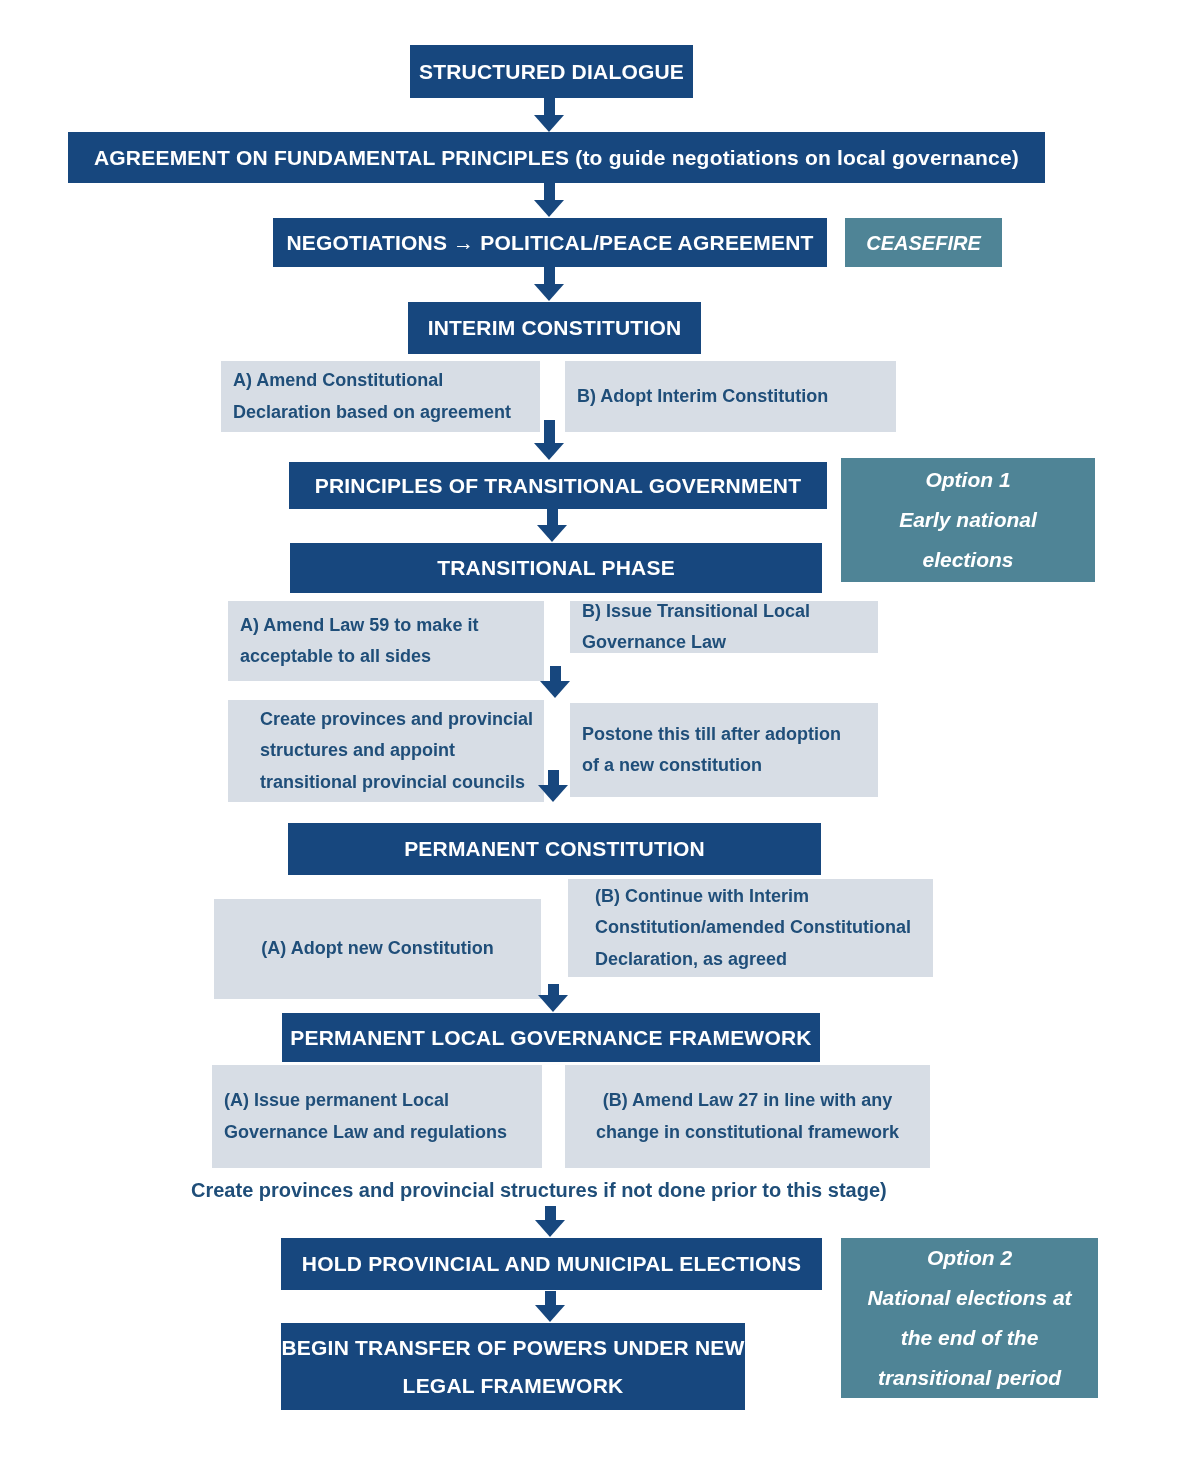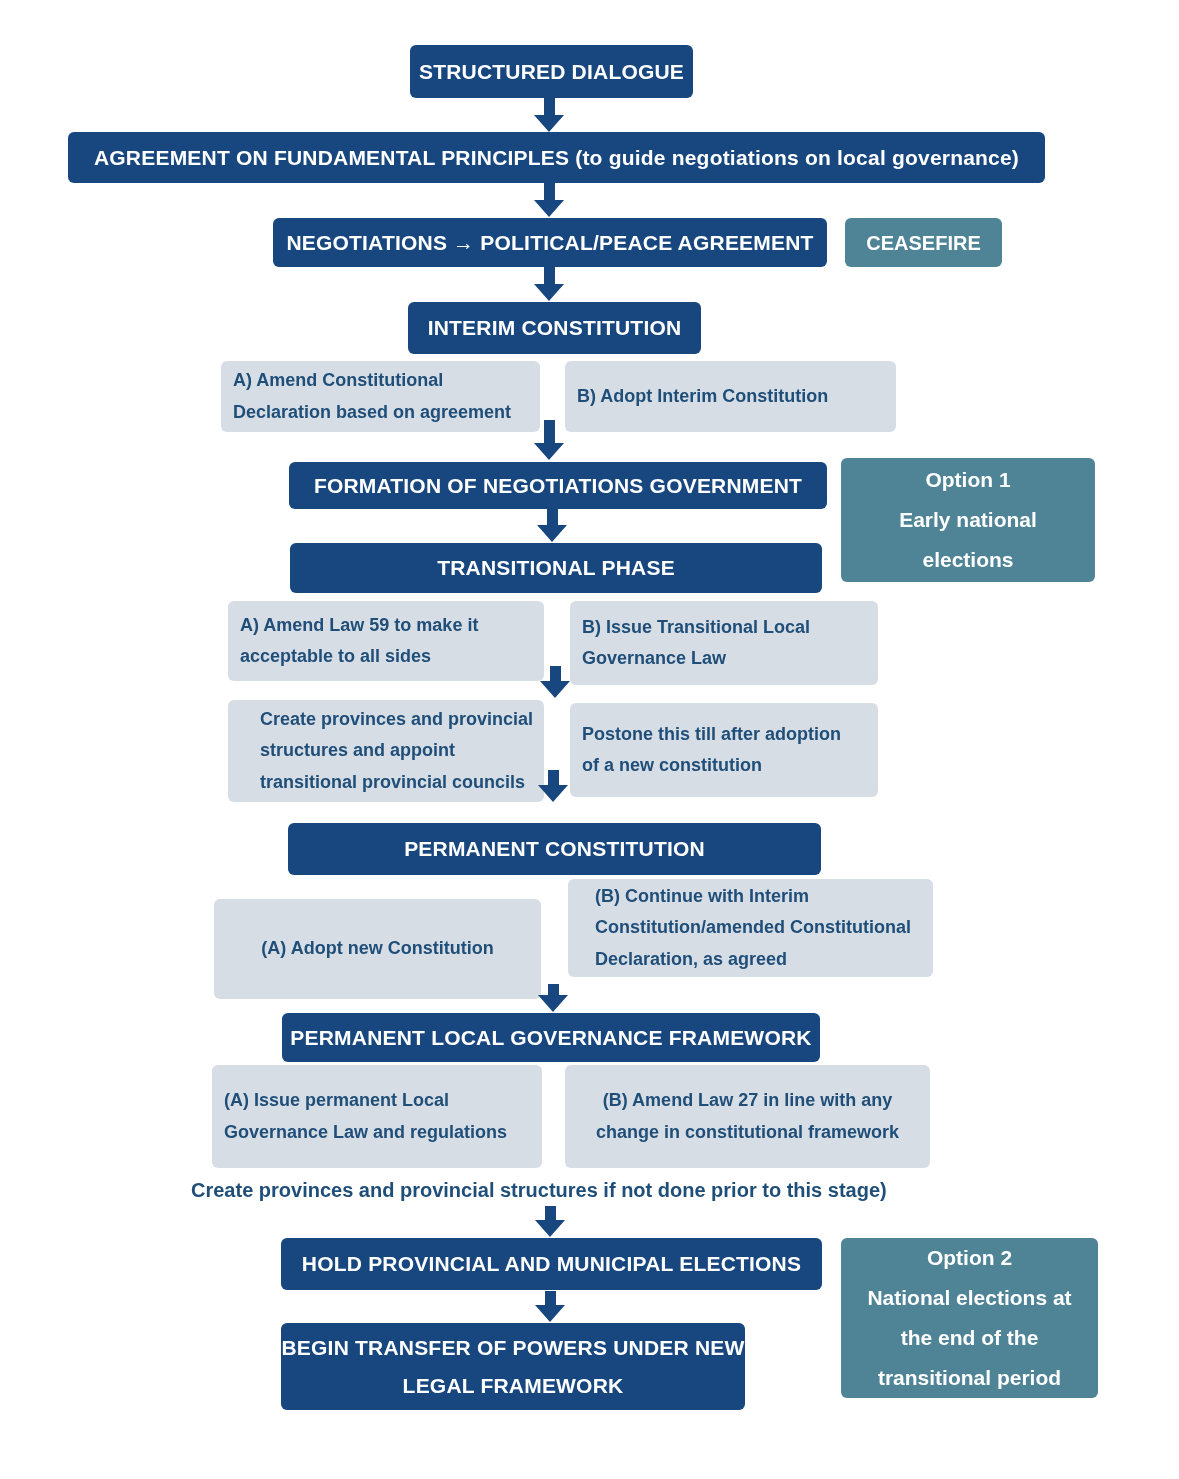--- a/index.html
+++ b/index.html
@@ -9,29 +9,29 @@
     --light-box-text:#1F4E79;
     --background:#FFFFFF;
   }
   html,body{margin:0;padding:0;background:var(--background);}
   .canvas{
     position:relative;width:1179px;height:1479px;background:var(--background);
     font-family:"Liberation Sans", sans-serif;overflow:hidden;
   }
   .node{
     position:absolute;box-sizing:border-box;display:flex;align-items:center;
-    justify-content:center;white-space:pre;line-height:1.4;border-radius:6px;
+    justify-content:center;white-space:pre;line-height:1.4;
   }
   .dark{
     background:var(--dark-blue);color:#fff;font-weight:bold;font-size:21px;
     text-align:center;letter-spacing:.2px;
   }
   .teal{
     background:var(--teal);color:#fff;font-weight:bold;font-size:21px;
-    text-align:center;line-height:1.9;
+    text-align:center;line-height:1.9;font-style:italic;
   }
   .light{
     background:var(--light-box);color:var(--light-box-text);font-weight:bold;
     font-size:18px;line-height:1.75;justify-content:flex-start;text-align:left;
     padding:6px 12px;
   }
   .light.center{justify-content:center;text-align:center;padding:6px 8px;}
   .plain{
     color:var(--light-box-text);font-weight:bold;font-size:20px;
     justify-content:flex-start;text-align:left;
@@ -45,21 +45,21 @@
   #agree {left:68px; top:132px; width:977px;height:51px;}
   #nego  {left:273px;top:218px; width:554px;height:49px;}
   #cease {left:845px;top:218px; width:157px;height:49px;font-size:20px;}
   #interim{left:408px;top:302px;width:293px;height:52px;text-align:center;}
   #ia    {left:221px;top:361px; width:319px;height:71px;}
   #ib    {left:565px;top:361px; width:331px;height:71px;}
   #form  {left:289px;top:462px; width:538px;height:47px;}
   #opt1  {left:841px;top:458px; width:254px;height:124px;}
   #tp    {left:290px;top:543px; width:532px;height:50px;}
   #ta    {left:228px;top:601px; width:316px;height:80px;}
-  #tb    {left:570px;top:601px; width:308px;height:84px;}
+  #tb    {left:570px;top:601px; width:308px;height:52px;}
   #ca    {left:228px;top:700px; width:316px;height:102px;padding-left:32px;}
   #cb    {left:570px;top:703px; width:308px;height:94px;}
   #pc    {left:288px;top:823px; width:533px;height:52px;}
   #pa    {left:214px;top:883px; width:327px;height:100px;margin-top:16px;}
   #pb    {left:568px;top:879px; width:365px;height:98px;padding-left:27px;}
   #fw    {left:282px;top:1013px;width:538px;height:49px;}
   #fa    {left:212px;top:1065px;width:330px;height:103px;}
   #fb    {left:565px;top:1065px;width:365px;height:103px;}
   #note  {left:191px;top:1174px;width:760px;height:32px;}
   #hold  {left:281px;top:1238px;width:541px;height:52px;}
@@ -103,21 +103,21 @@
 
   <div id="interim" class="node dark">INTERIM CONSTITUTION</div>
   <div id="ia" class="node light">A) Amend Constitutional
 Declaration based on agreement</div>
   <div id="ib" class="node light">B) Adopt Interim Constitution</div>
   <div class="arrow a4">
       <div class="shaft"></div>
       <div class="head"></div>
     </div>
 
-  <div id="form" class="node dark">FORMATION OF NEGOTIATIONS GOVERNMENT</div>
+  <div id="form" class="node dark">PRINCIPLES OF TRANSITIONAL GOVERNMENT</div>
   <div id="opt1" class="node teal">Option 1
 Early national
 elections</div>
   <div class="arrow a5">
       <div class="shaft"></div>
       <div class="head"></div>
     </div>
 
   <div id="tp" class="node dark">TRANSITIONAL PHASE</div>
   <div id="ta" class="node light">A) Amend Law 59 to make it

